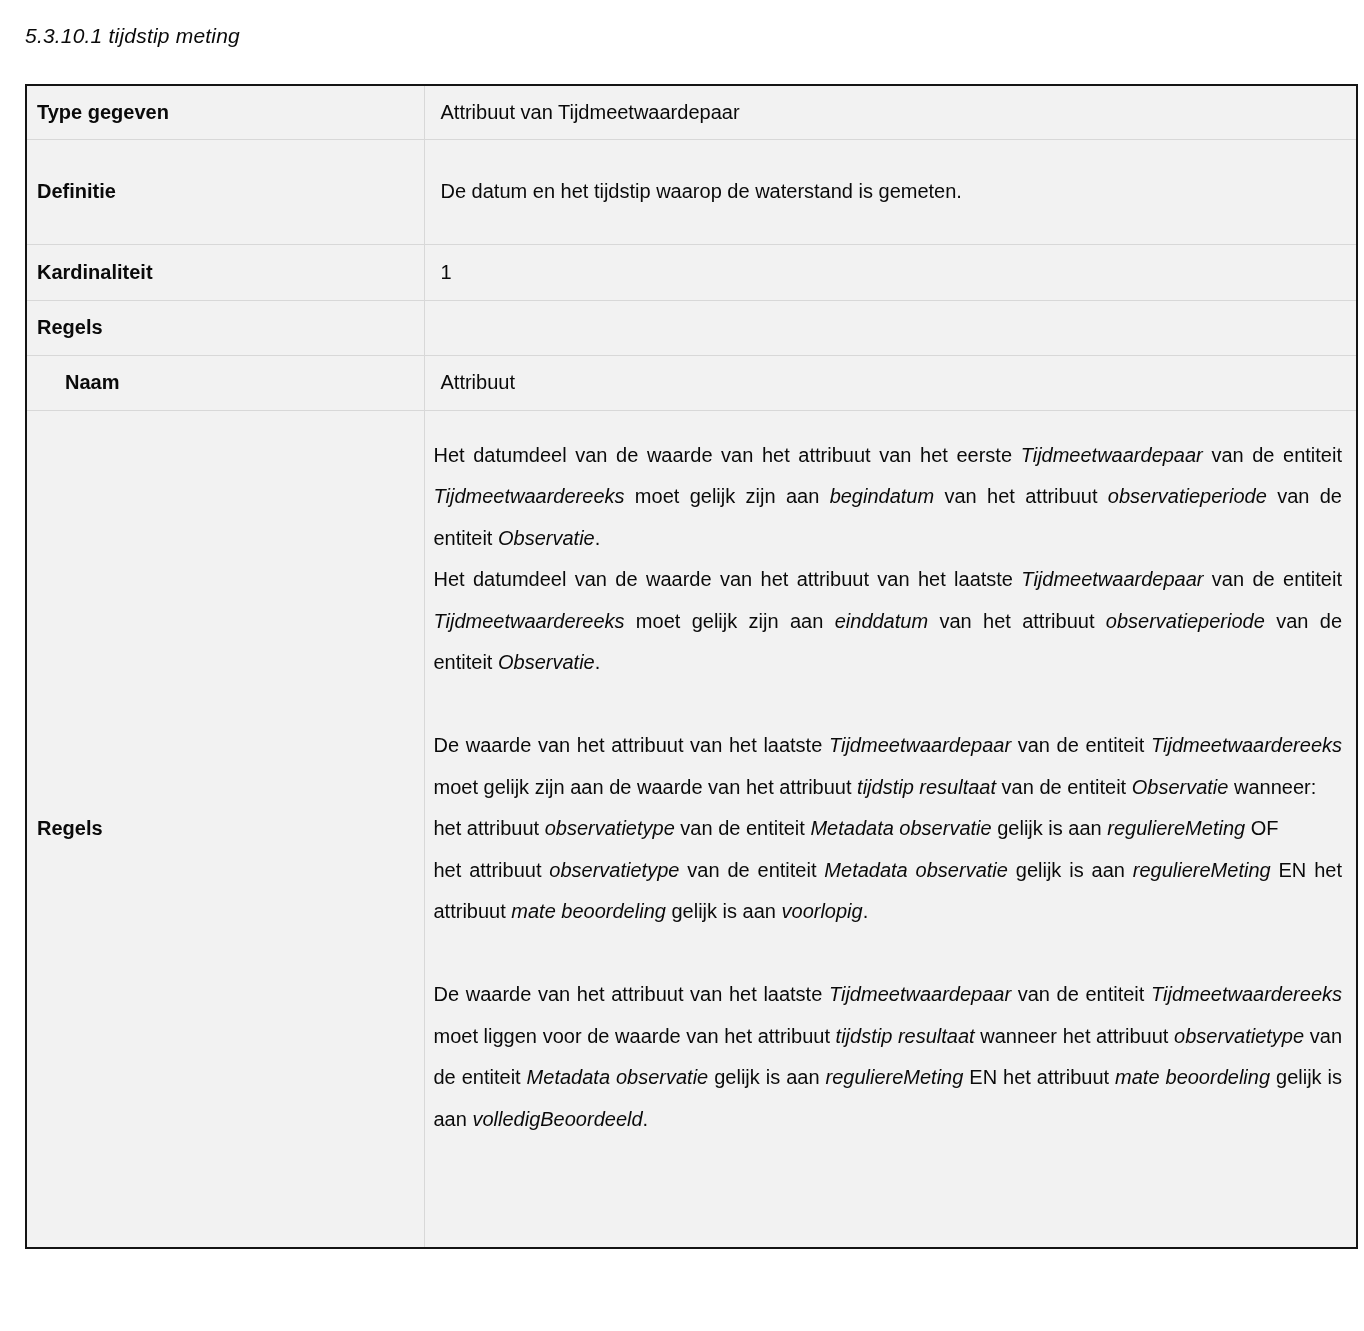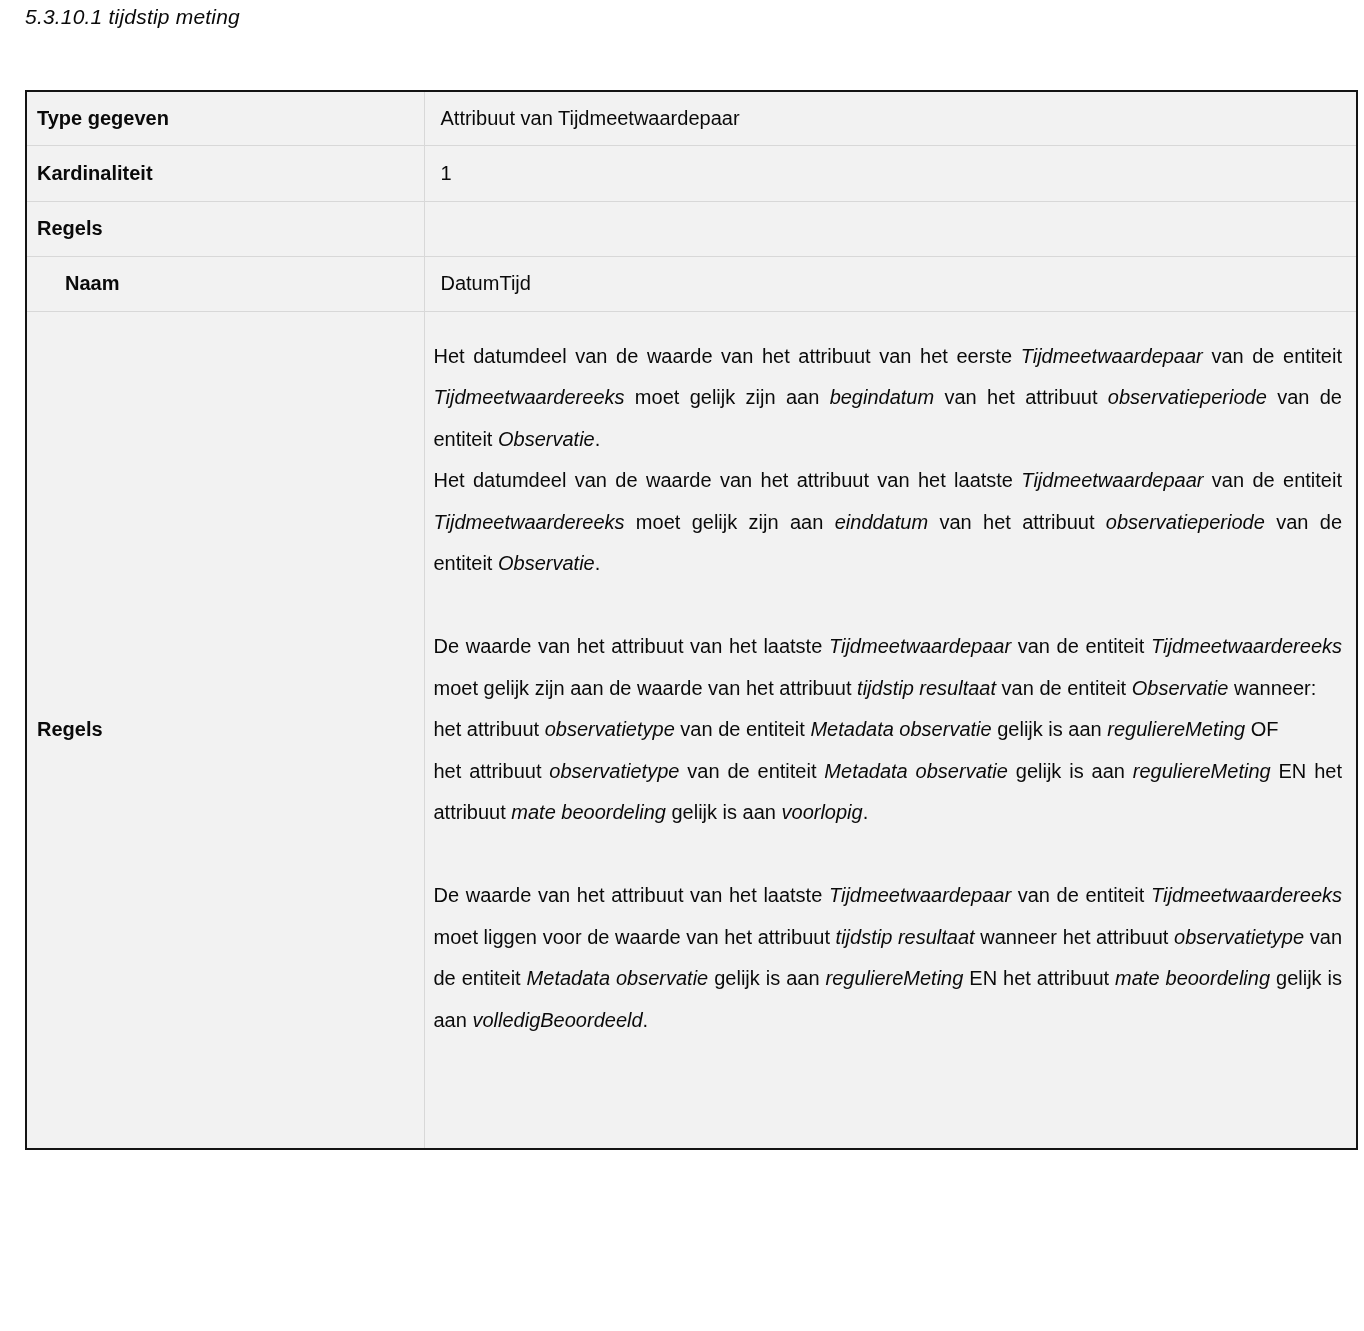--- a/index.html
+++ b/index.html
@@ -14,26 +14,26 @@
   body{
     width:1364px;height:1331px;
     background:var(--page-bg);
     font-family:"Liberation Sans", sans-serif;
     color:var(--text);
   }
   .doc-heading{
     font-style:italic;
     font-weight:normal;
     font-size:21px;
-    margin:5px 0 0 25px;
+    margin:24px 0 0 25px;
     letter-spacing:0.2px;
   }
   table.attr-table{
     position:absolute;
-    left:25px; top:90px;
+    left:25px; top:84px;
     width:1333px;
     border-collapse:collapse;
     background:var(--cell-bg);
     table-layout:fixed;
   }
   table.attr-table{
     border:2px solid var(--outer-border);
   }
   .attr-table td{
     border:1px solid var(--inner-border);
@@ -72,31 +72,35 @@
 <body>
 
 <h2 class="doc-heading">5.3.10.1 tijdstip meting</h2>
 
 <table class="attr-table">
   <tbody>
     <tr class="r-type">
       <td class="label-cell">Type gegeven</td>
       <td class="value-cell">Attribuut van Tijdmeetwaardepaar</td>
     </tr>
+    <tr class="r-definitie">
+      <td class="label-cell">Definitie</td>
+      <td class="value-cell">De datum en het tijdstip waarop de waterstand is gemeten.</td>
+    </tr>
     <tr class="r-kardinal">
       <td class="label-cell">Kardinaliteit</td>
       <td class="value-cell">1</td>
     </tr>
     <tr class="r-domein">
       <td class="label-cell">Regels</td>
       <td class="value-cell"></td>
     </tr>
     <tr class="r-naam">
       <td class="label-cell">Naam</td>
-      <td class="value-cell">DatumTijd</td>
+      <td class="value-cell">Attribuut</td>
     </tr>
     <tr class="r-regels">
       <td class="label-cell">Regels</td>
       <td class="value-cell">
           <p class="rule-par">Het datumdeel van de waarde van het attribuut van het eerste <i>Tijdmeetwaardepaar</i> van de entiteit <i>Tijdmeetwaardereeks</i> moet gelijk zijn aan <i>begindatum</i> van het attribuut <i>observatieperiode</i> van de entiteit <i>Observatie</i>.</p>
           <p class="rule-par">Het datumdeel van de waarde van het attribuut van het laatste <i>Tijdmeetwaardepaar</i> van de entiteit <i>Tijdmeetwaardereeks</i> moet gelijk zijn aan <i>einddatum</i> van het attribuut <i>observatieperiode</i> van de entiteit <i>Observatie</i>.</p>
           <p class="rule-par gap">De waarde van het attribuut van het laatste <i>Tijdmeetwaardepaar</i> van de entiteit <i>Tijdmeetwaardereeks</i> moet gelijk zijn aan de waarde van het attribuut <i>tijdstip resultaat</i> van de entiteit <i>Observatie</i> wanneer:</p>
           <p class="rule-par">het attribuut <i>observatietype</i> van de entiteit <i>Metadata observatie</i> gelijk is aan <i>reguliereMeting</i> OF</p>
           <p class="rule-par">het attribuut <i>observatietype</i> van de entiteit <i>Metadata observatie</i> gelijk is aan <i>reguliereMeting</i> EN het attribuut <i>mate beoordeling</i> gelijk is aan <i>voorlopig</i>.</p>
           <p class="rule-par gap">De waarde van het attribuut van het laatste <i>Tijdmeetwaardepaar</i> van de entiteit <i>Tijdmeetwaardereeks</i> moet liggen voor de waarde van het attribuut <i>tijdstip resultaat</i> wanneer het attribuut <i>observatietype</i> van de entiteit <i>Metadata observatie</i> gelijk is aan <i>reguliereMeting</i> EN het attribuut <i>mate beoordeling</i> gelijk is aan <i>volledigBeoordeeld</i>.</p>

